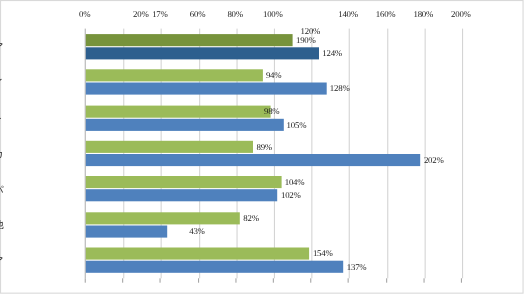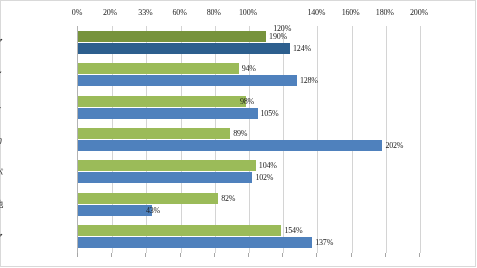--- a/index.html
+++ b/index.html
@@ -152,32 +152,32 @@
         <div class="bar-value" style="left: 155.19px; top: 103px;">89%</div>
         <div class="bar s2015" style="top: 114px; width: 304.38px; height: 11px;"></div>
         <div class="bar-value" style="left: 307.38px; top: 115px;">202%</div>
         <div class="bar s2014" style="top: 134.429px; width: 177.84px; height: 11px;"></div>
         <div class="bar-value" style="left: 180.84px; top: 135.429px;">104%</div>
         <div class="bar s2015" style="top: 146.429px; width: 174.42px; height: 11px;"></div>
         <div class="bar-value" style="left: 177.42px; top: 147.429px;">102%</div>
         <div class="bar s2014" style="top: 166.857px; width: 140.22px; height: 11px;"></div>
         <div class="bar-value" style="left: 143.22px; top: 167.857px;">82%</div>
         <div class="bar s2015" style="top: 178.857px; width: 73.53px; height: 11px;"></div>
-        <div class="bar-value" style="left: 68px; top: 179.857px;">43%</div>
+        <div class="bar-value" style="left: 94px; top: 179.857px;">43%</div>
         <div class="bar s2014" style="top: 199.286px; width: 203.49px; height: 11px;"></div>
         <div class="bar-value" style="left: 206.49px; top: 200.286px;">154%</div>
         <div class="bar s2015" style="top: 211.286px; width: 234.27px; height: 11px;"></div>
         <div class="bar-value" style="left: 237.27px; top: 212.286px;">137%</div>
       </div>
   </div>
 
   <div id="axis-labels">
       <div class="axis-label" style="left: 76px;">0%</div>
-      <div class="axis-label" style="left: 109px; text-align: right;">20%</div>
-      <div class="axis-label" style="left: 144.4px;">33%</div>
+      <div class="axis-label" style="left: 127px; text-align: right;">20%</div>
+      <div class="axis-label" style="left: 144.4px;">17%</div>
       <div class="axis-label" style="left: 178.6px;">60%</div>
       <div class="axis-label" style="left: 212.8px;">80%</div>
       <div class="axis-label" style="left: 247px;">100%</div>
       <div class="axis-label" style="left: 281.2px; margin-top: 16px;">120%</div>
       <div class="axis-label" style="left: 315.4px;">140%</div>
       <div class="axis-label" style="left: 349.6px;">160%</div>
       <div class="axis-label" style="left: 383.8px;">180%</div>
       <div class="axis-label" style="left: 418px;">200%</div>
     </div>
   <div id="tick-marks">

